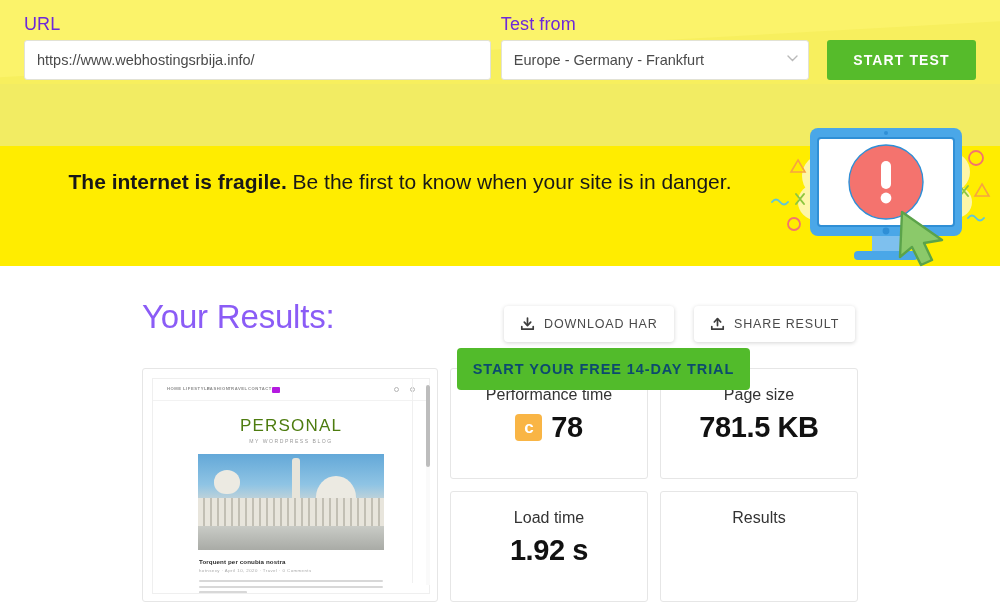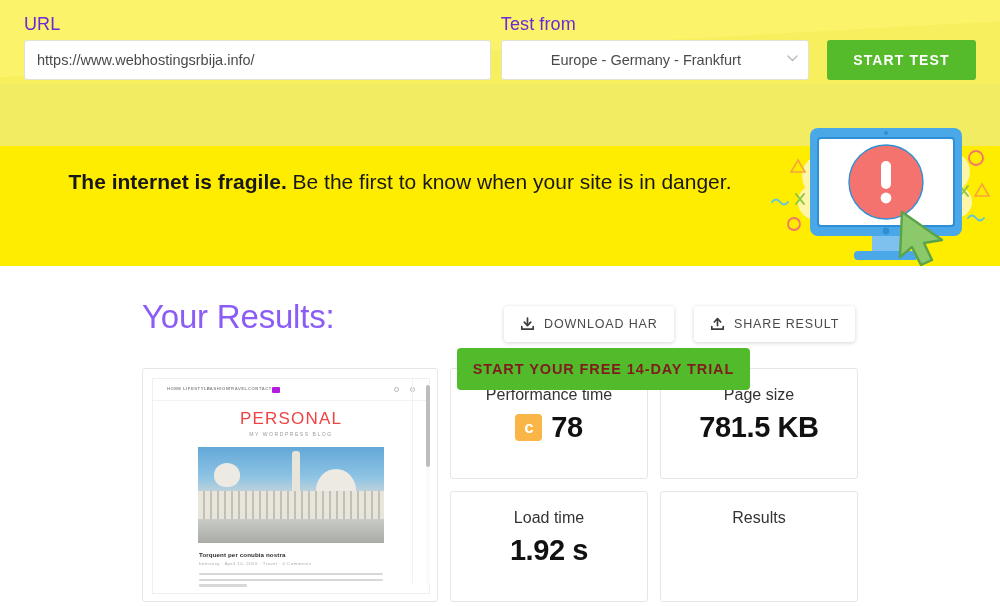--- a/index.html
+++ b/index.html
@@ -60,21 +60,21 @@
   }
   .select-wrap { position: relative; width: 100%; }
   .select-input {
     width: 100%; height: 40px;
     background: #fff;
     border: 1px solid #e2e2d4;
     border-radius: 3px;
     font-size: 14.5px;
     color: #4a4a4a;
     padding: 0 30px 0 12px;
-    display: flex; align-items: center; justify-content: center;
+    display: flex; align-items: center;
   }
   .chev {
     position: absolute; right: 11px; top: 15px;
     width: 11px; height: 7px;
     pointer-events: none;
   }
   .chev svg { display: block; }
   .start-test-btn {
     width: 154px; height: 40px;
     background: #56bb2b;
@@ -104,21 +104,21 @@
     white-space: nowrap;
   }
   .promo-text b { font-weight: bold; }
   .promo-text span { font-weight: normal; }
   .trial-btn {
     position: absolute;
     left: 457px; top: 202px;
     width: 293px; height: 42px;
     background: #52bb2b;
     border: none; border-radius: 4px;
-    color: #7f1d1d;
+    color: #0c4a6e;
     font-family: "Liberation Sans", sans-serif;
     font-size: 14.5px; font-weight: bold;
     letter-spacing: 0.9px;
     cursor: pointer;
     z-index: 5;
   }
   .illus {
     position: absolute;
     right: 6px; top: -40px;
     width: 240px; height: 165px;
@@ -260,24 +260,24 @@
   }
   .site-nav .spacer { flex: 1; }
   .site-nav .ico {
     width: 5px; height: 5px;
     border: 0.6px solid #b5b5b5;
     border-radius: 50%;
     margin-left: 4px;
   }
   .site-logo {
     text-align: center;
-    margin-top: 8px;
+    margin-top: 15px;
     font-size: 17px;
     letter-spacing: 1.2px;
-    color: #ef4444;
+    color: #4d7c0f;
     font-family: "Liberation Sans", sans-serif;
     font-weight: 300;
   }
   .site-sub {
     text-align: center;
     font-size: 3.4px;
     color: #9a9a9a;
     letter-spacing: 1px;
     margin-top: 3px;
     transform: scale(1.5);

